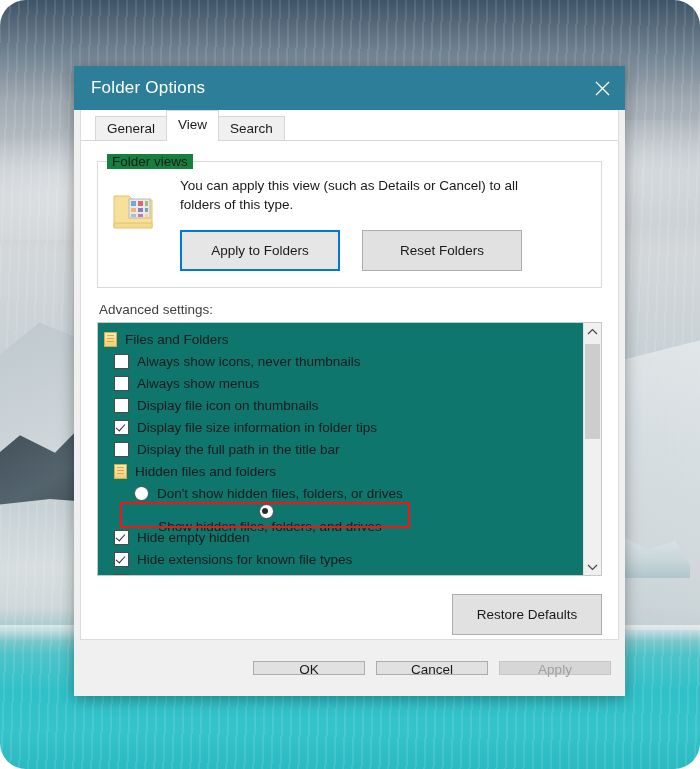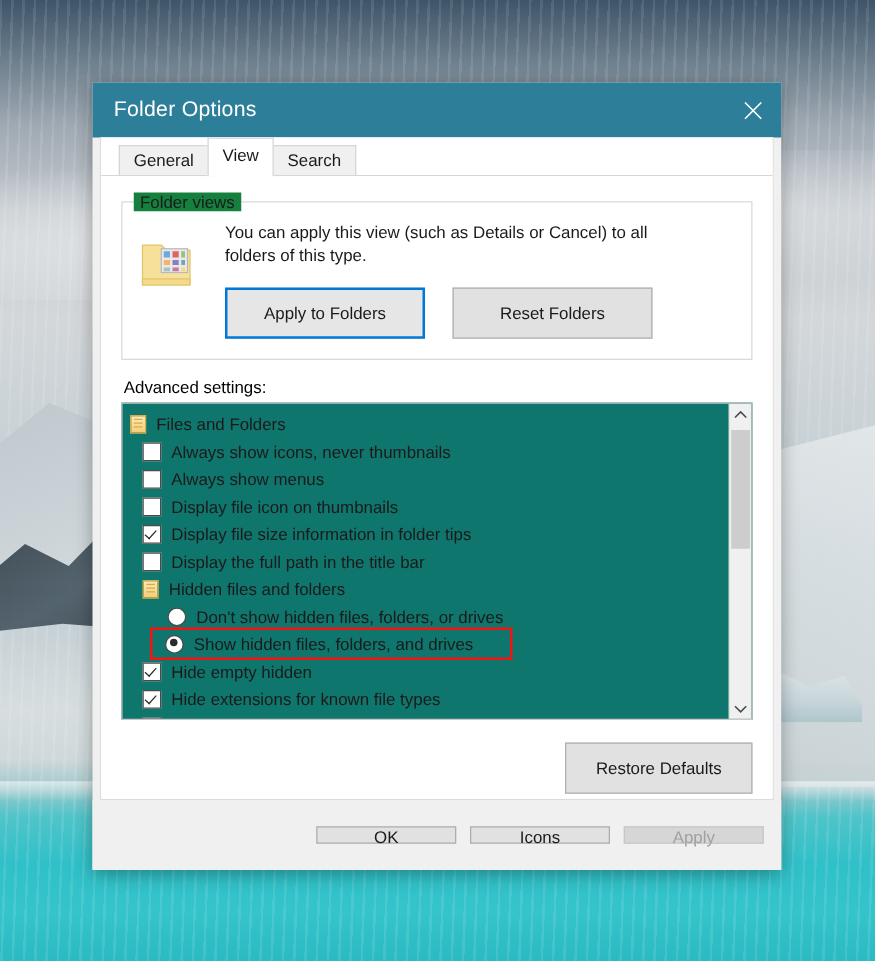--- a/index.html
+++ b/index.html
@@ -29,20 +29,21 @@
         #bcc8cd 56%,
         #c8d2d6 66%,
         #d7dee0 74%,
         #cfd8da 79%,
         #9fc9cd 82%,
         #4fc4c9 85%,
         #2fc0c8 90%,
         #36c4cb 95%,
         #2bb9c2 100%);
     overflow: hidden;
+    border-radius: 26px;
   }
   
   #desktop .ridge-left {
     position: absolute; left: -20px; top: 290px;
     width: 330px; height: 180px;
     background: linear-gradient(160deg, #b9c3c9 0%, #cdd5d9 55%, #e2e7e9 100%);
     clip-path: polygon(0 45%, 18% 18%, 34% 30%, 52% 10%, 72% 26%, 100% 48%, 100% 100%, 0 100%);
     opacity: .95;
   }
   
@@ -194,21 +195,21 @@
     min-width: 160px;
     padding: 0 10px;
     cursor: pointer;
   }
   .btn.focused {
     border: 2px solid #0078d7;
     background: #e6e6e6;
   }
   .btn.disabled { color: #a0a0a0; background: #d6d6d6; border-color: #c6c6c6; cursor: default; }
 
-  .adv-label { font-size: 13.5px; color: #000000; margin: 14px 0 5px 2px; }
+  .adv-label { font-size: 13.5px; color: #404040; margin: 14px 0 5px 2px; }
 
   
   .listbox {
     border: 1px solid #c8c8c8;
     background: #0f766e;
     height: 252px;
     position: relative;
     overflow: hidden;
     display: flex;
   }
@@ -280,20 +281,21 @@
   }
 
   
   .li.highlight {
     outline: 2px solid #f51414;
     outline-offset: 0px;
     margin-left: 24px;
     padding-left: 10px;
     width: 286px;
     box-sizing: border-box;
+    flex-direction: column;
   }
 
   
   .vscroll {
     flex: 0 0 17px;
     background: #f0f0f0;
     border-left: 1px solid #e2e2e2;
     display: flex; flex-direction: column;
     position: relative;
   }
@@ -457,18 +459,18 @@
 
         <div class="restore-row">
           <button class="btn restore">Restore Defaults</button>
         </div>
 
       </div>
     </div>
 
     <div class="dlg-footer">
       <button class="btn footer-btn">OK</button>
-      <button class="btn footer-btn">Icons</button>
+      <button class="btn footer-btn">Cancel</button>
       <button class="btn footer-btn disabled">Apply</button>
     </div>
 
   </div>
 </div>
 
 </body></html>

